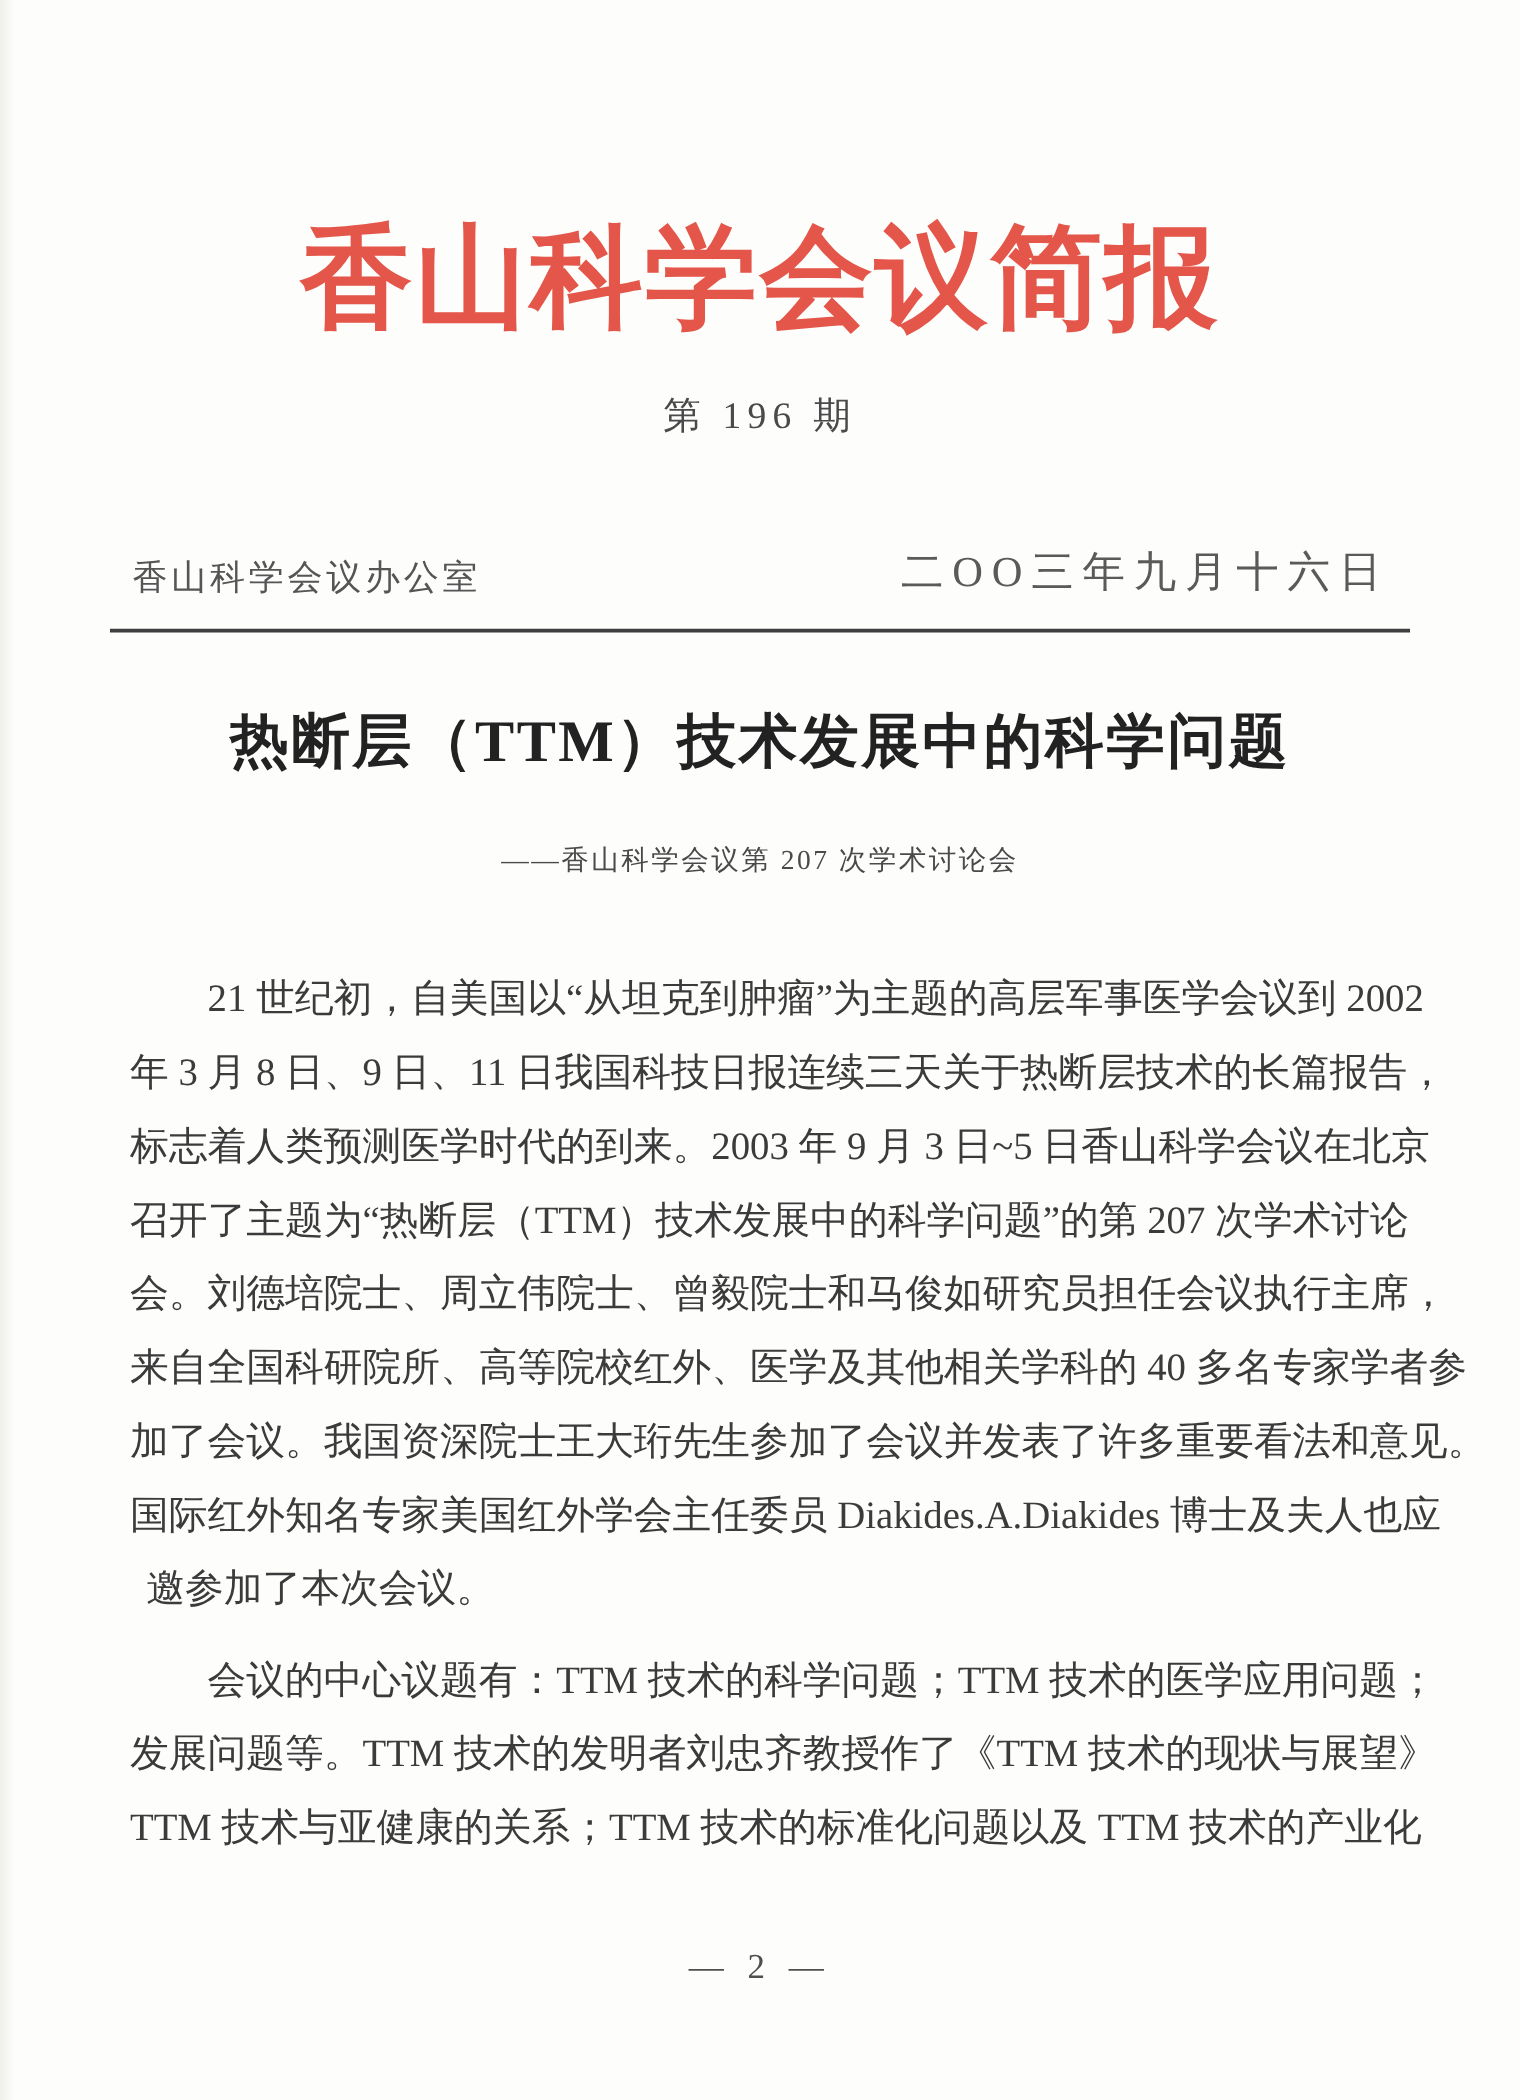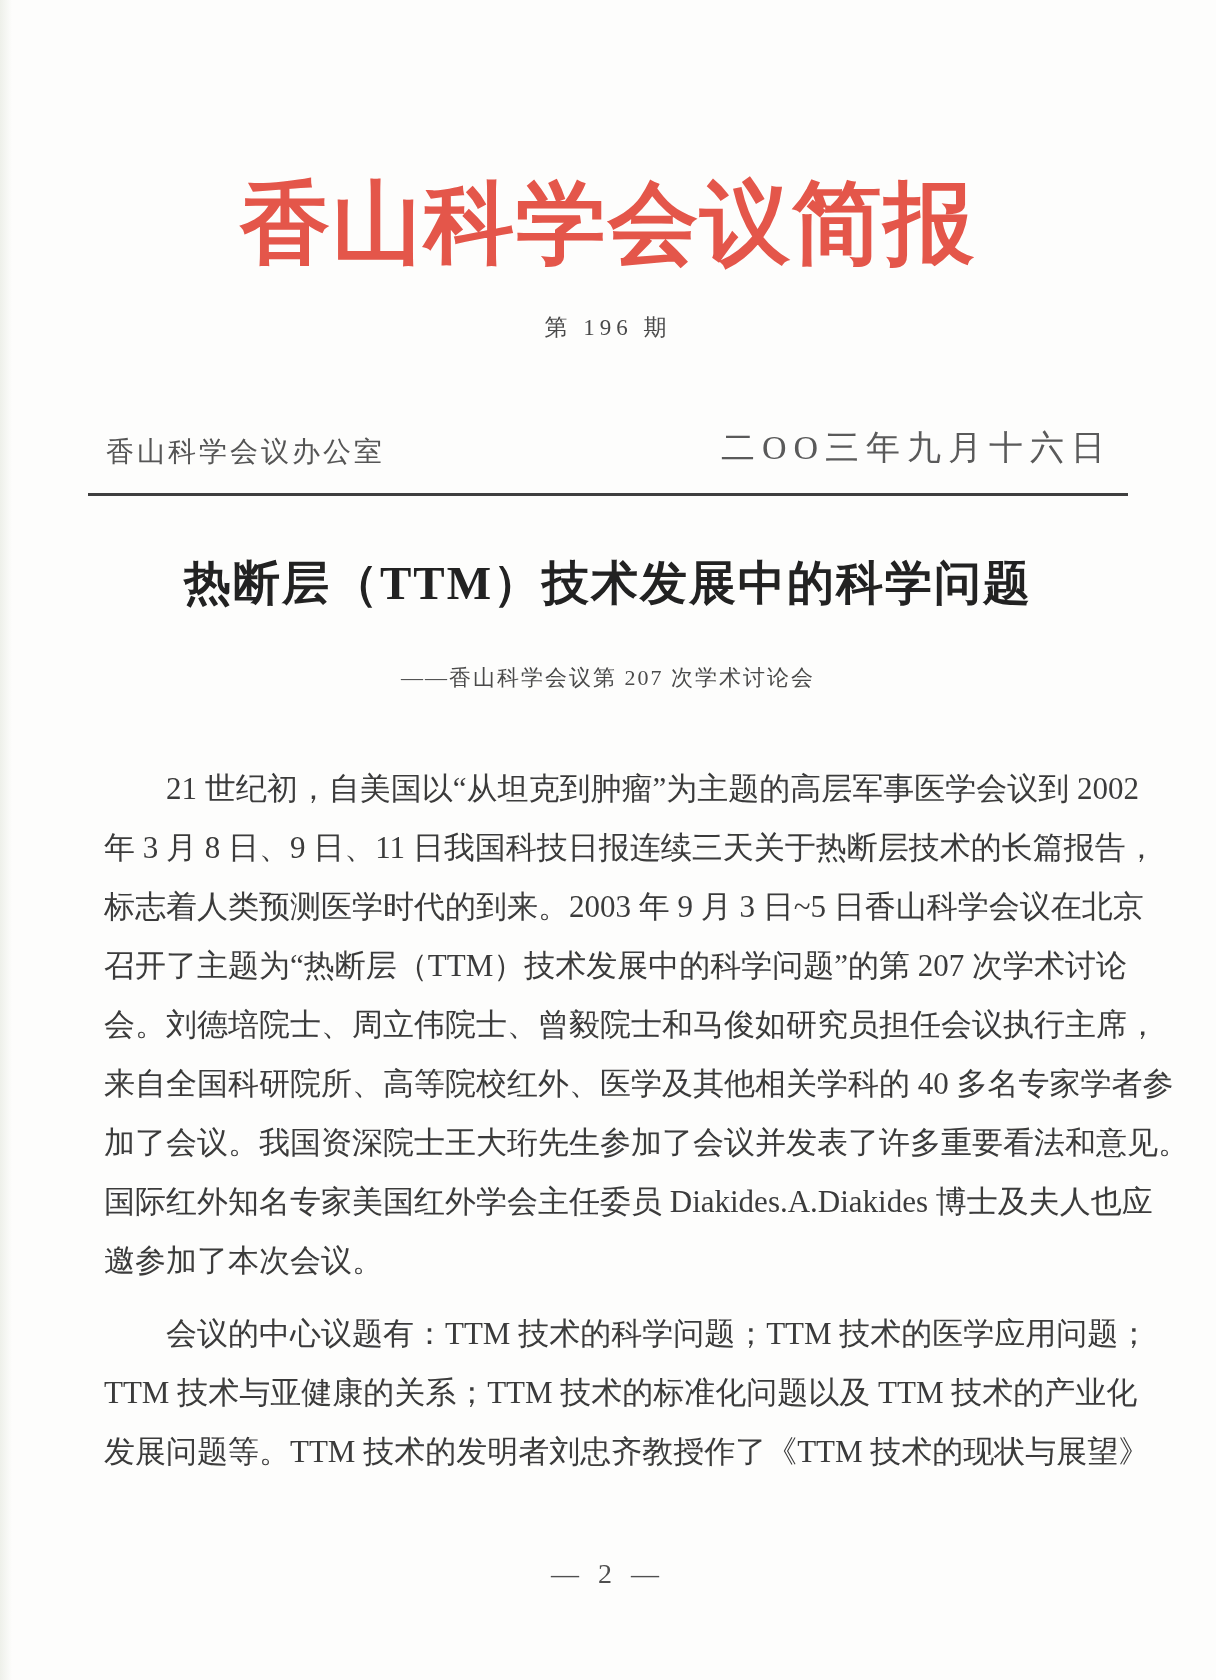--- a/index.html
+++ b/index.html
@@ -24,21 +24,21 @@
     font-family: "Liberation Sans", "DejaVu Sans", sans-serif;
     font-weight: 700;
     font-size: 90px;
     line-height: 1.15;
     letter-spacing: 2px;
     color: #e4564a;
   }
   .issue {
     margin-top: 36px;
     text-align: center;
-    font-size: 23px;
+    font-size: 30px;
     letter-spacing: 5px;
     color: #4a4a4a;
   }
   .meta-row {
     margin-top: 82px;
     display: flex;
     justify-content: space-between;
     align-items: flex-end;
     padding: 0 16px 0 18px;
     gap: 28px;
@@ -84,20 +84,21 @@
   .body-line {
     line-height: 59px;
     text-align: justify;
     text-align-last: justify;
     white-space: nowrap;
   }
   .body-line.first-line { text-indent: 2em; }
   .para-ends .body-line.last-line {
     text-align: left;
     text-align-last: left;
+    margin-left: 13px;
   }
   .footer-page {
     position: absolute;
     left: 0;
     right: 0;
     top: 1558px;
     text-align: center;
     font-size: 28px;
     letter-spacing: 6px;
     color: #4f4f4f;
@@ -130,20 +131,20 @@
         <div class="body-line">标志着人类预测医学时代的到来。2003 年 9 月 3 日~5 日香山科学会议在北京</div>
         <div class="body-line">召开了主题为“热断层（TTM）技术发展中的科学问题”的第 207 次学术讨论</div>
         <div class="body-line">会。刘德培院士、周立伟院士、曾毅院士和马俊如研究员担任会议执行主席，</div>
         <div class="body-line">来自全国科研院所、高等院校红外、医学及其他相关学科的 40 多名专家学者参</div>
         <div class="body-line">加了会议。我国资深院士王大珩先生参加了会议并发表了许多重要看法和意见。</div>
         <div class="body-line">国际红外知名专家美国红外学会主任委员 Diakides.A.Diakides 博士及夫人也应</div>
         <div class="body-line last-line">邀参加了本次会议。</div>
       </div>
     <div class="paragraph">
         <div class="body-line first-line">会议的中心议题有：TTM 技术的科学问题；TTM 技术的医学应用问题；</div>
+        <div class="body-line last-line">发展问题等。TTM 技术的发明者刘忠齐教授作了《TTM 技术的现状与展望》</div>
         <div class="body-line">TTM 技术与亚健康的关系；TTM 技术的标准化问题以及 TTM 技术的产业化</div>
-        <div class="body-line last-line">发展问题等。TTM 技术的发明者刘忠齐教授作了《TTM 技术的现状与展望》</div>
       </div>
   </div>
 
   <div class="footer-page">— 2 —</div>
 
 </div>
 
 </body></html>

